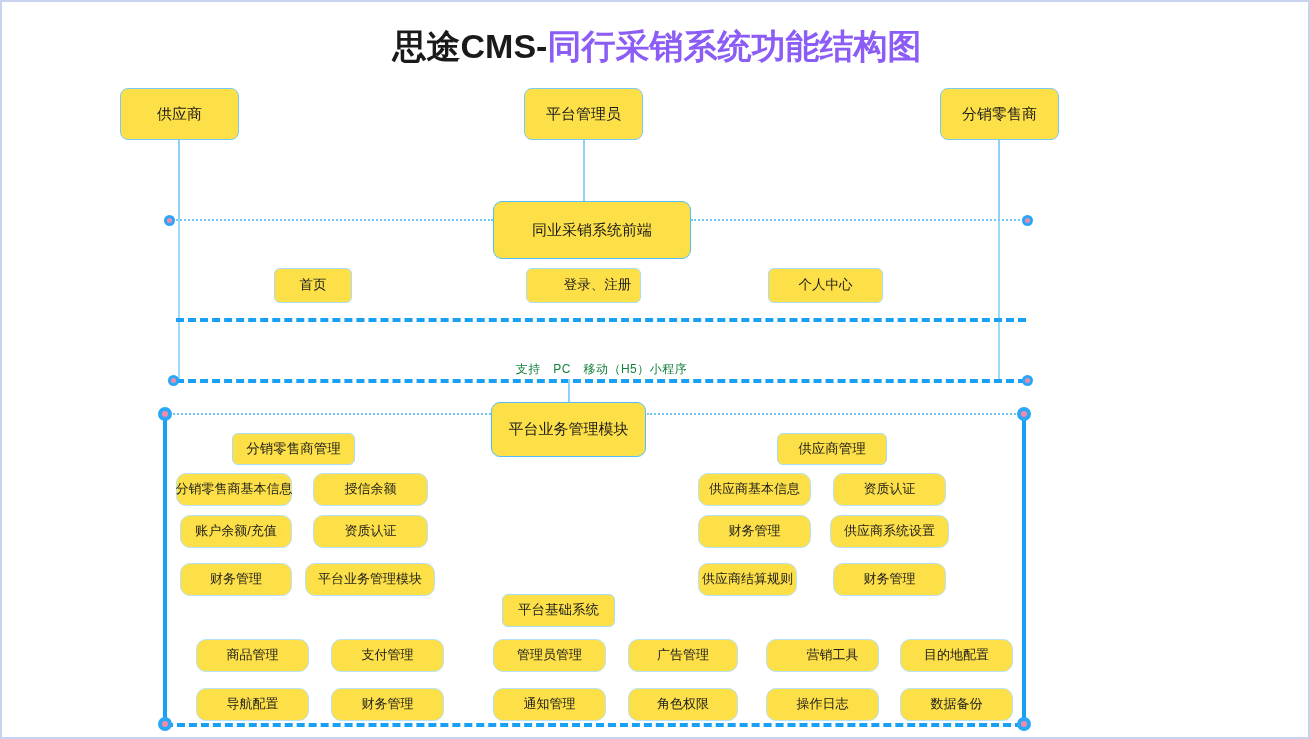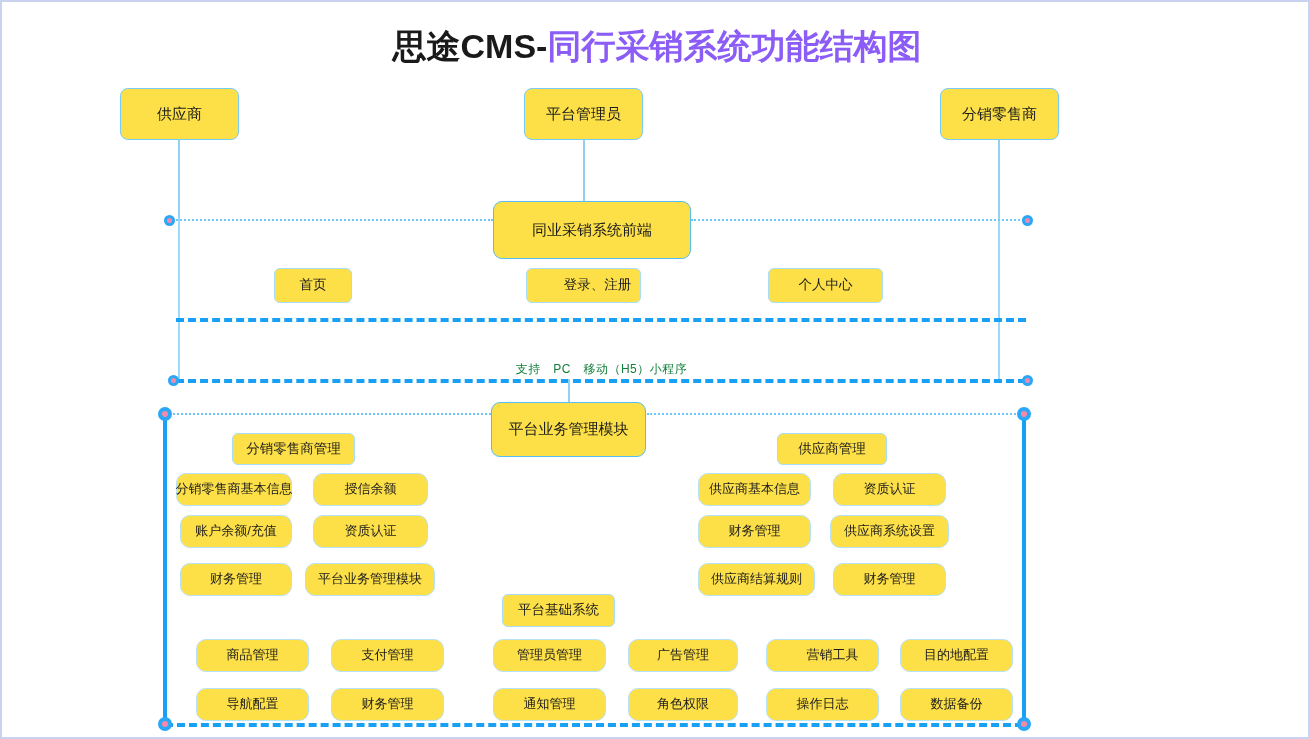--- a/index.html
+++ b/index.html
@@ -198,21 +198,21 @@
   </div>
   <div class="node leaf" style="left:831px;top:471px;width:113px;height:33px;">
     <span>资质认证</span>
   </div>
   <div class="node leaf" style="left:696px;top:513px;width:113px;height:33px;">
     <span>财务管理</span>
   </div>
   <div class="node leaf" style="left:828px;top:513px;width:119px;height:33px;">
     <span>供应商系统设置</span>
   </div>
-  <div class="node leaf" style="left:696px;top:561px;width:117px;height:33px;">
+  <div class="node leaf" style="left:696px;top:561px;width:99px;height:33px;">
     <span>供应商结算规则</span>
   </div>
   <div class="node leaf" style="left:831px;top:561px;width:113px;height:33px;">
     <span>财务管理</span>
   </div>
 
   <div class="node lvl2" style="left:500px;top:592px;width:113px;height:33px;">
     <span>平台基础系统</span>
   </div>
 

